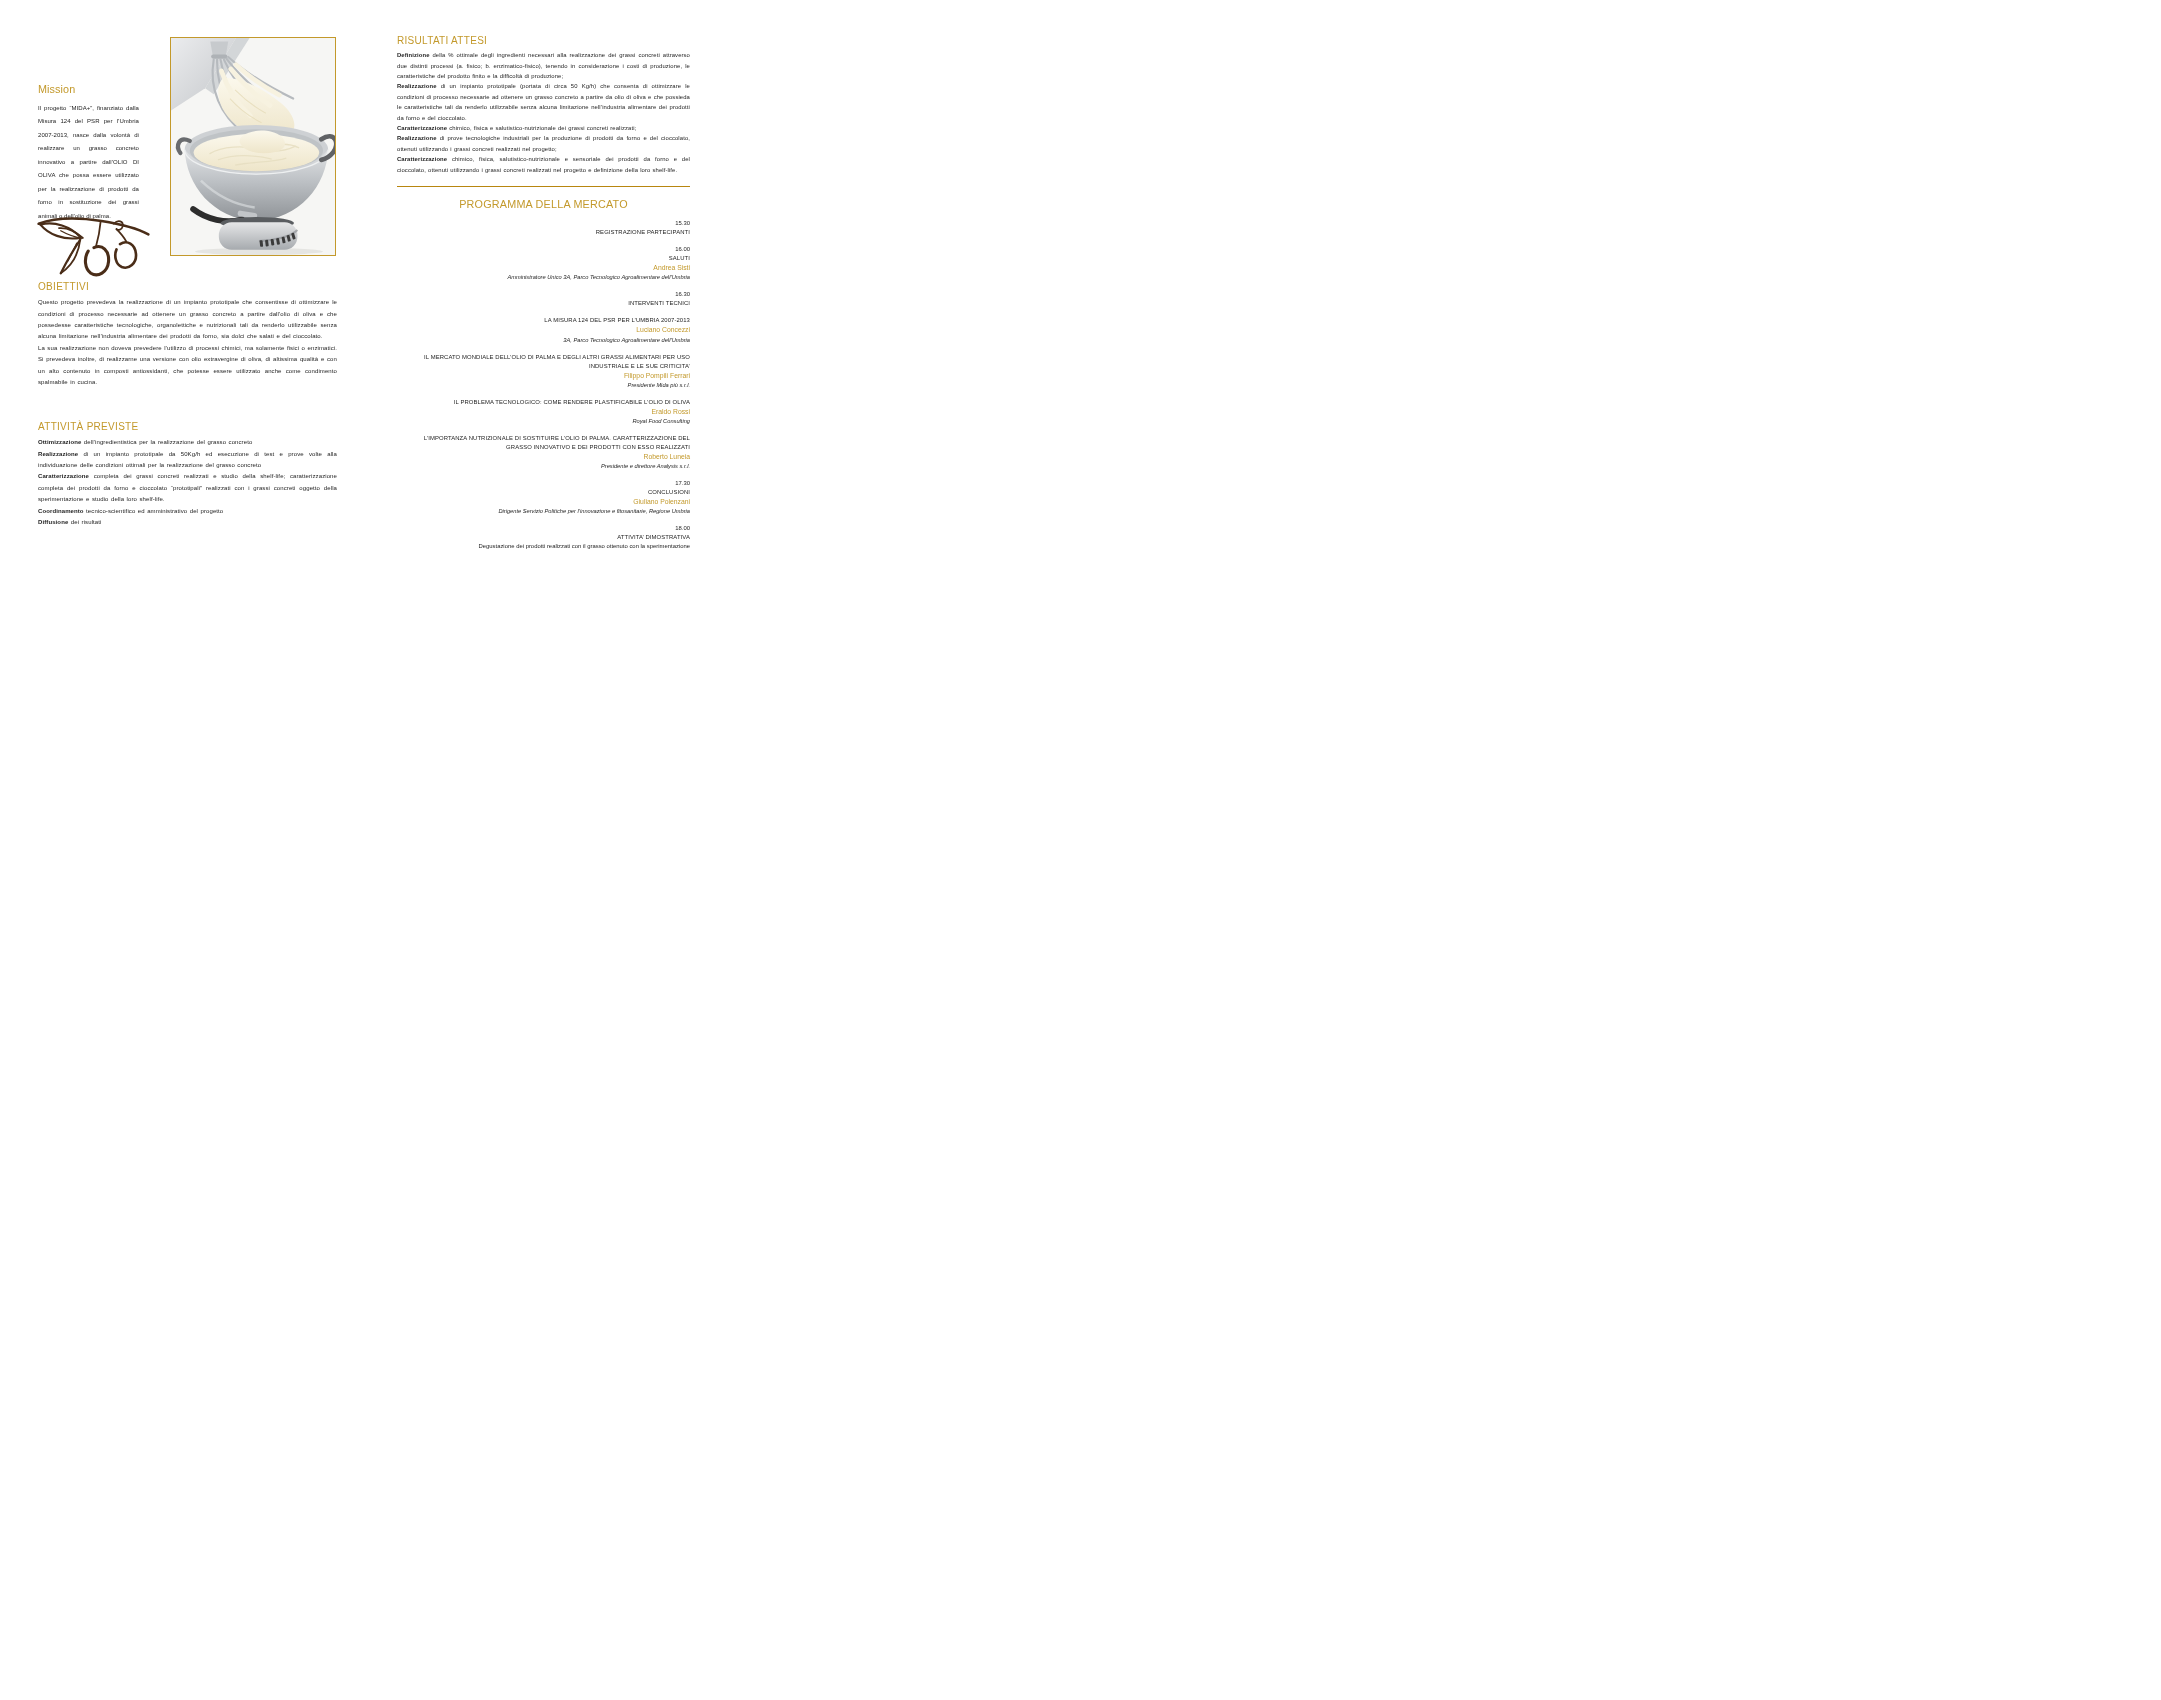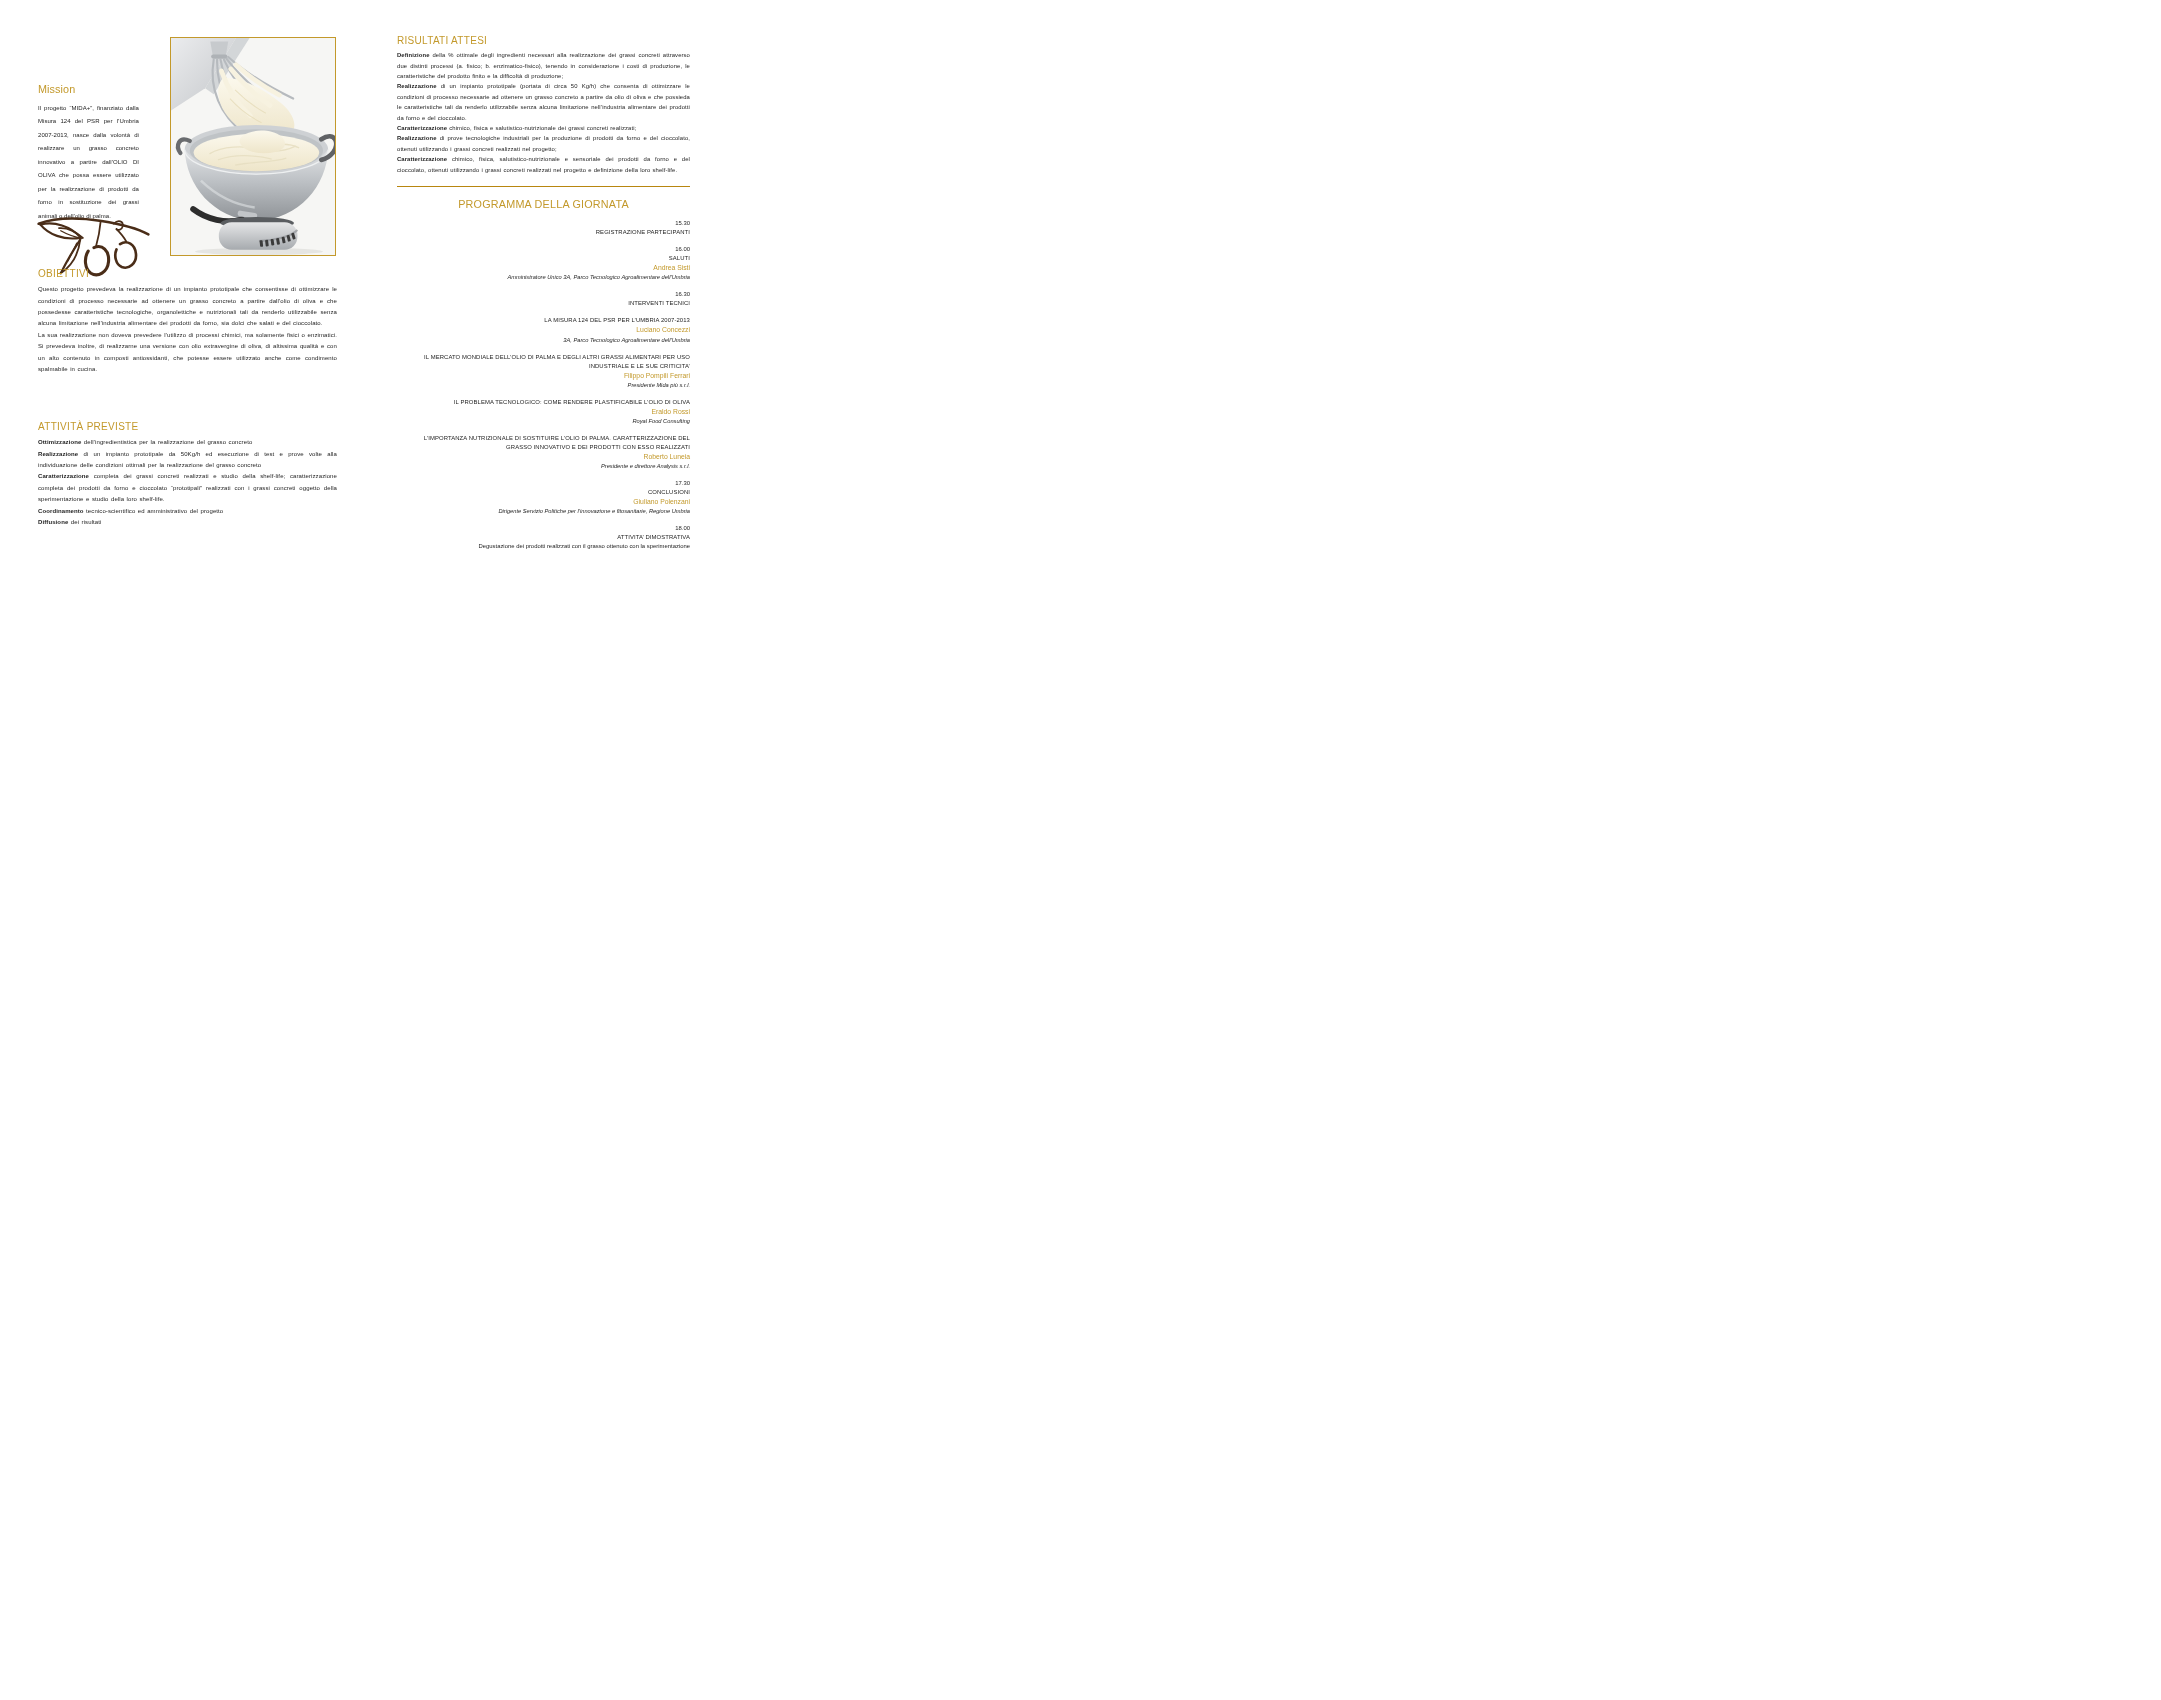--- a/index.html
+++ b/index.html
@@ -14,21 +14,21 @@
   .mission p{margin:7px 0 0;font-size:6px;line-height:2.24;text-align:justify;letter-spacing:0.04px;}
 
   .photo{position:absolute;left:170px;top:37px;width:166px;height:219px;margin:0;
          border:0.9px solid #C3992B;box-sizing:border-box;overflow:hidden;background:#f6f6f4;}
   .photo svg{display:block;width:100%;height:100%;}
 
   .olive{position:absolute;left:36px;top:206px;width:115px;height:73px;margin:0;}
   .olive svg{display:block;width:100%;height:100%;}
 
   .sec-title{font-size:10px;letter-spacing:0.3px;}
-  .obiettivi{position:absolute;left:38px;top:268px;width:299px;}
+  .obiettivi{position:absolute;left:38px;top:281px;width:299px;}
   .attivita{position:absolute;left:38px;top:421px;width:299px;}
   .bodytext p{margin:0;font-size:6px;line-height:1.9;text-align:justify;letter-spacing:0.1px;word-spacing:0.7px;}
   .obiettivi .bodytext, .attivita .bodytext{margin-top:5.2px;}
   .lead{font-weight:700;}
 
   
   .right-col{position:absolute;left:397px;top:35px;width:293px;}
   .risultati .bodytext{margin-top:4.3px;}
   .risultati .bodytext p{font-size:5.9px;line-height:1.76;letter-spacing:0.1px;word-spacing:0.4px;}
   .gold-rule{border:none;border-top:1.3px solid #B8860F;margin:10.8px 0 0;width:100%;}
@@ -186,21 +186,21 @@
         <p><span class="lead">Definizione</span><span> della % ottimale degli ingredienti necessari alla realizzazione dei grassi concreti attraverso due distinti processi (a. fisico; b. enzimatico-fisico), tenendo in considerazione i costi di produzione, le caratteristiche del prodotto finito e la difficoltà di produzione;</span></p>
         <p><span class="lead">Realizzazione</span><span> di un impianto prototipale (portata di circa 50 Kg/h) che consenta di ottimizzare le condizioni di processo necessarie ad ottenere un grasso concreto a partire da olio di oliva e che possieda le caratteristiche tali da renderlo utilizzabile senza alcuna limitazione nell’industria alimentare dei prodotti da forno e del cioccolato.</span></p>
         <p><span class="lead">Caratterizzazione</span><span> chimico, fisica e salutistico-nutrizionale dei grassi concreti realizzati;</span></p>
         <p><span class="lead">Realizzazione</span><span> di prove tecnologiche industriali per la produzione di prodotti da forno e del cioccolato, ottenuti utilizzando i grassi concreti realizzati nel progetto;</span></p>
         <p><span class="lead">Caratterizzazione</span><span> chimico, fisica, salutistico-nutrizionale e sensoriale dei prodotti da forno e del cioccolato, ottenuti utilizzando i grassi concreti realizzati nel progetto e definizione della loro shelf-life.</span></p>
       </div>
     </section>
 
     <hr class="gold-rule">
 
-    <h2 class="prog-title">PROGRAMMA DELLA GIORNATA</h2>
+    <h2 class="prog-title">PROGRAMMA DELLA MERCATO</h2>
 
     <div class="program">
 
       <div class="entry">
         <div class="time">15.30</div>
         <div class="plabel">REGISTRAZIONE PARTECIPANTI</div>
       </div>
 
       <div class="entry">
         <div class="time">16.00</div>

